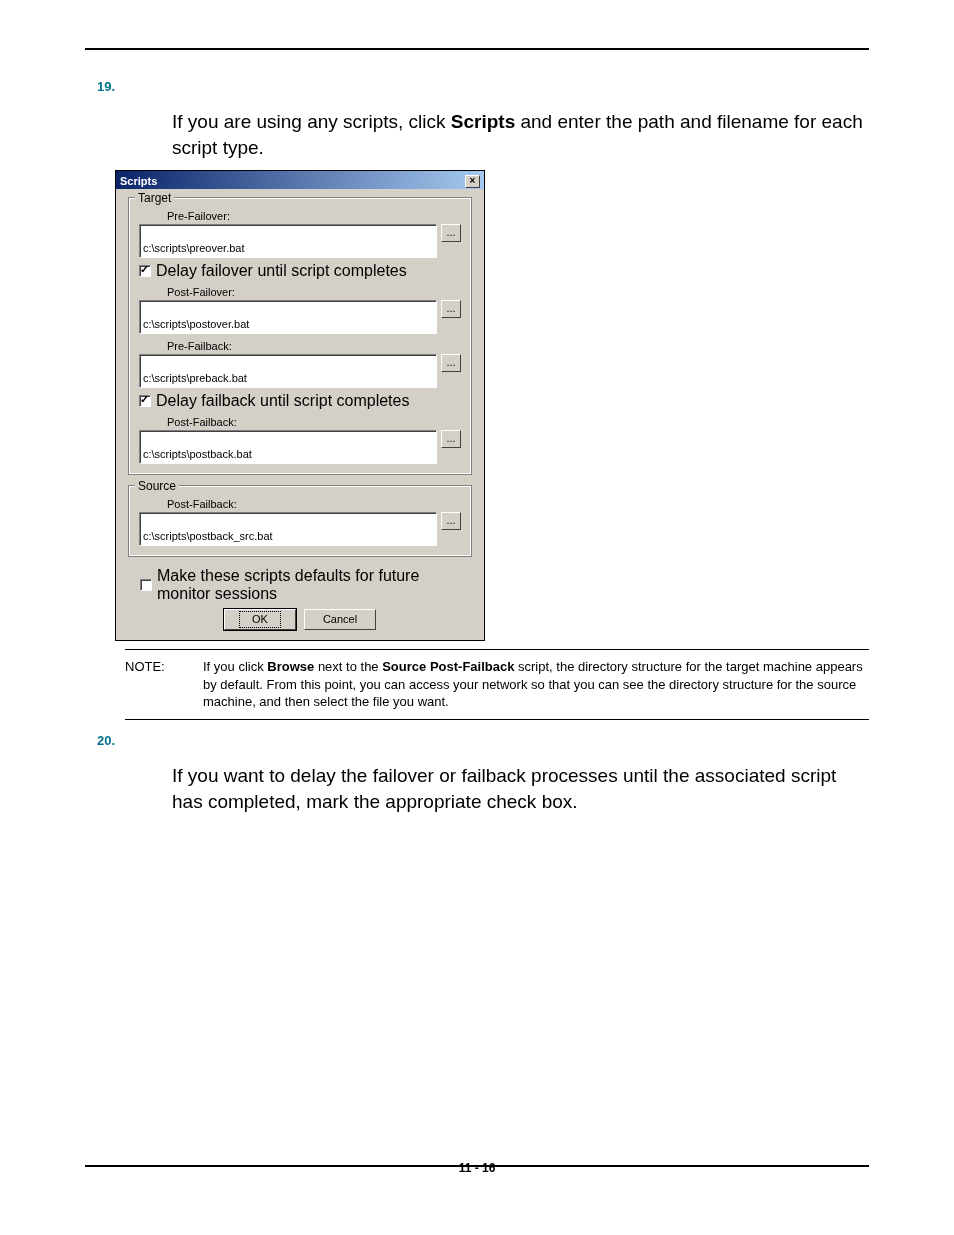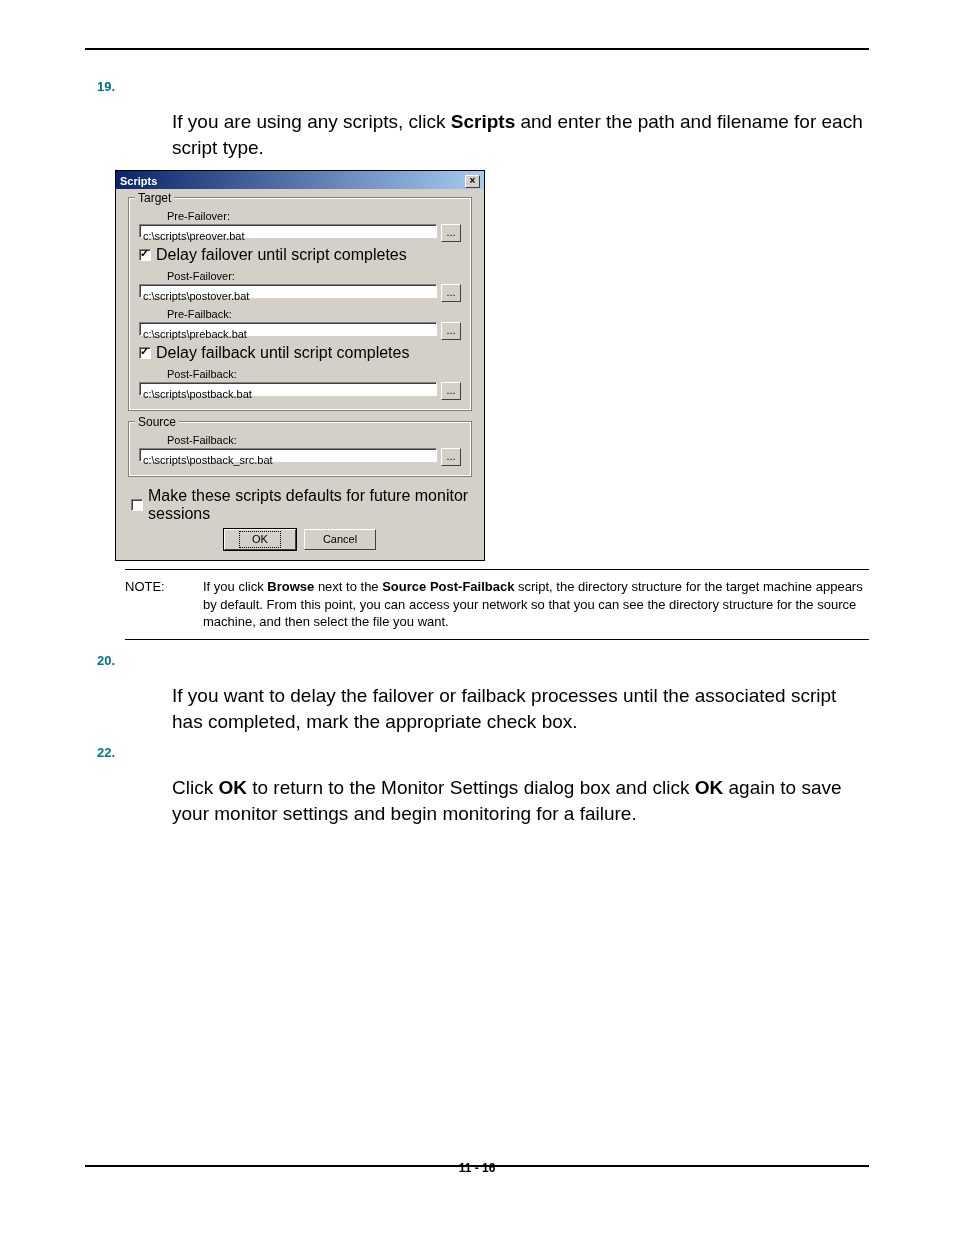--- a/index.html
+++ b/index.html
@@ -126,28 +126,28 @@
     margin-bottom: 2px;
     padding-left: 28px;
   }
   .fld-row {
     display: flex;
     align-items: stretch;
     gap: 4px;
   }
   .txt {
     flex: 1;
-    height: 14px;
+    height: 20px;
     border: 1px solid #808080;
     border-right-color:#fff;
     border-bottom-color:#fff;
     box-shadow: inset 1px 1px 0 #404040;
     background: #fff;
     font-size: 11px;
-    padding: 4px 3px;
+    padding: 16px 3px;
     box-sizing: border-box;
     font-family: Tahoma, sans-serif;
     line-height: 14px;
   }
   .browse-btn {
     width: 20px;
     height: 18px;
     background: #d4d0c8;
     border: 1px solid #fff;
     border-right-color:#404040;
@@ -289,21 +289,21 @@
 
         <div class="fieldset">
           <span class="legend">Source</span>
           <div class="fld-label">Post-Failback:</div>
           <div class="fld-row">
             <div class="txt">c:\scripts\postback_src.bat</div>
             <div class="browse-btn">...</div>
           </div>
         </div>
 
-        <div class="chk-row" style="margin-left:3px;">
+        <div class="chk-row" style="margin-left:12px;">
           <div class="chk"></div>
           <span>Make these scripts defaults for future monitor sessions</span>
         </div>
 
         <div class="btn-row">
           <div class="btn default"><span class="inner">OK</span></div>
           <div class="btn">Cancel</div>
         </div>
       </div>
     </div>
@@ -315,22 +315,16 @@
       <span>If you click </span><b>Browse</b><span> next to the </span><b>Source Post-Failback</b><span> script, the directory structure for the target machine appears by default. From this point, you can access your network so that you can see the directory structure for the source machine, and then select the file you want.</span>
     </div>
   </div>
 
   <div class="ol-item">
     <div class="ol-num">20.</div>
     <div class="ol-body">If you want to delay the failover or failback processes until the associated script has completed, mark the appropriate check box.</div>
   </div>
 
 
-  <div class="ol-item">
-    <div class="ol-num">22.</div>
-    <div class="ol-body">
-      <span>Click </span><b>OK</b><span> to return to the Monitor Settings dialog box and click </span><b>OK</b><span> again to save your monitor settings and begin monitoring for a failure.</span>
-    </div>
-  </div>
 
   <hr class="hr-bottom">
   <div class="page-num">11 - 16</div>
 </div>
 
 </body></html>

